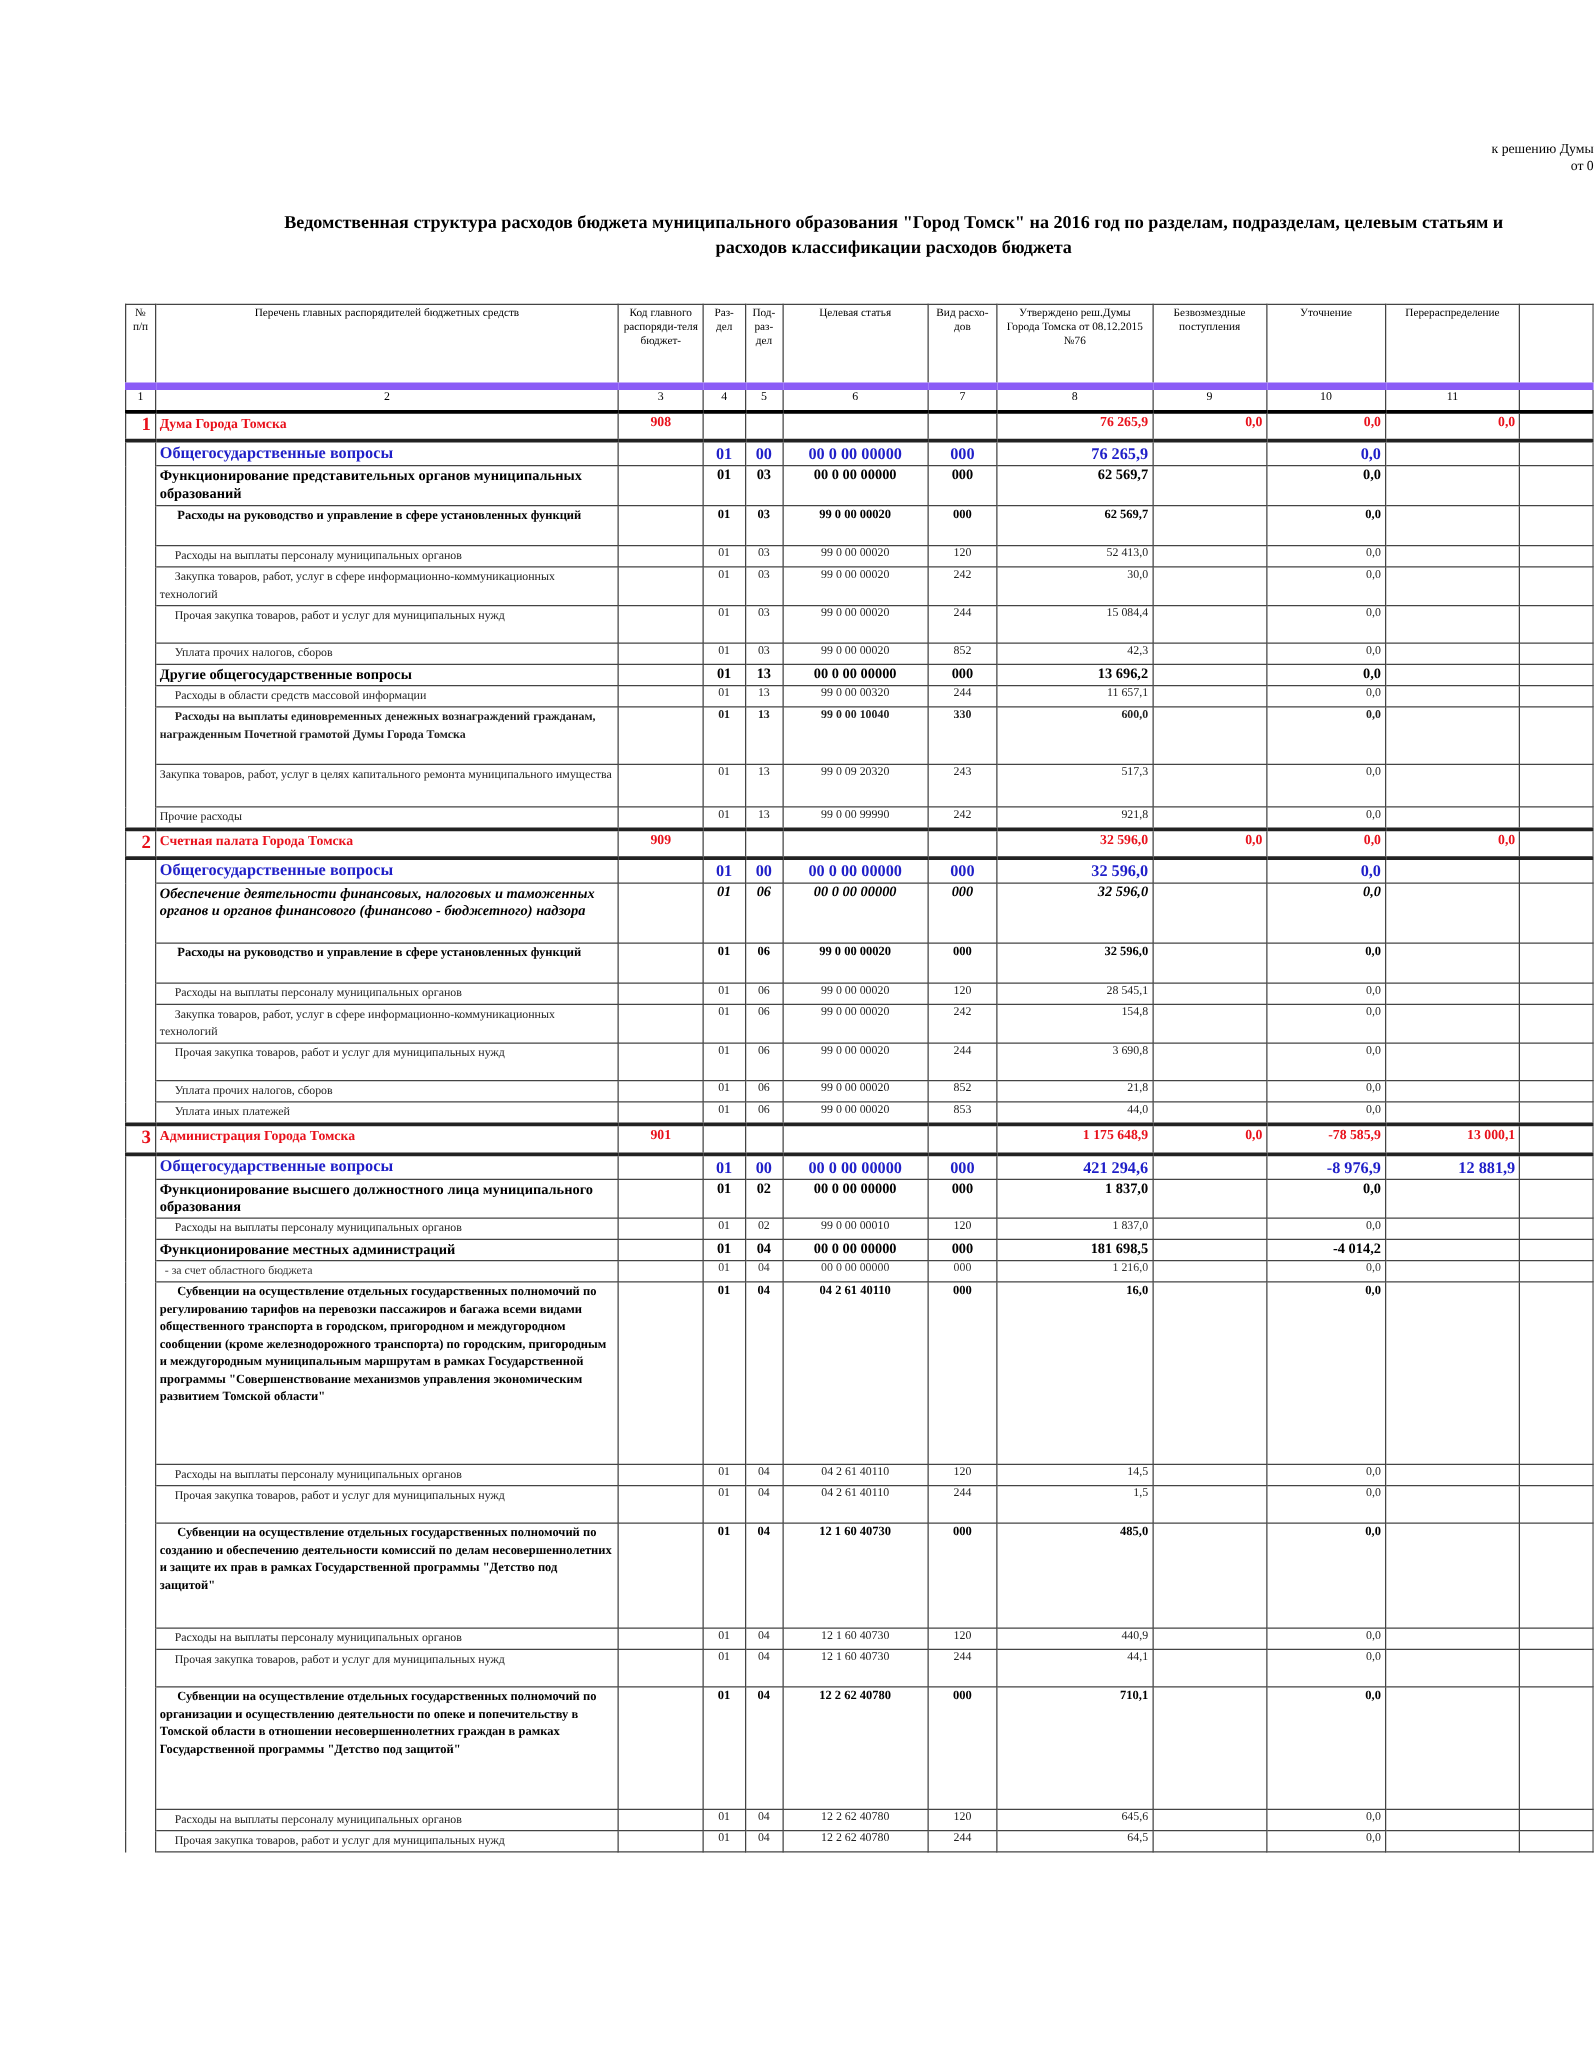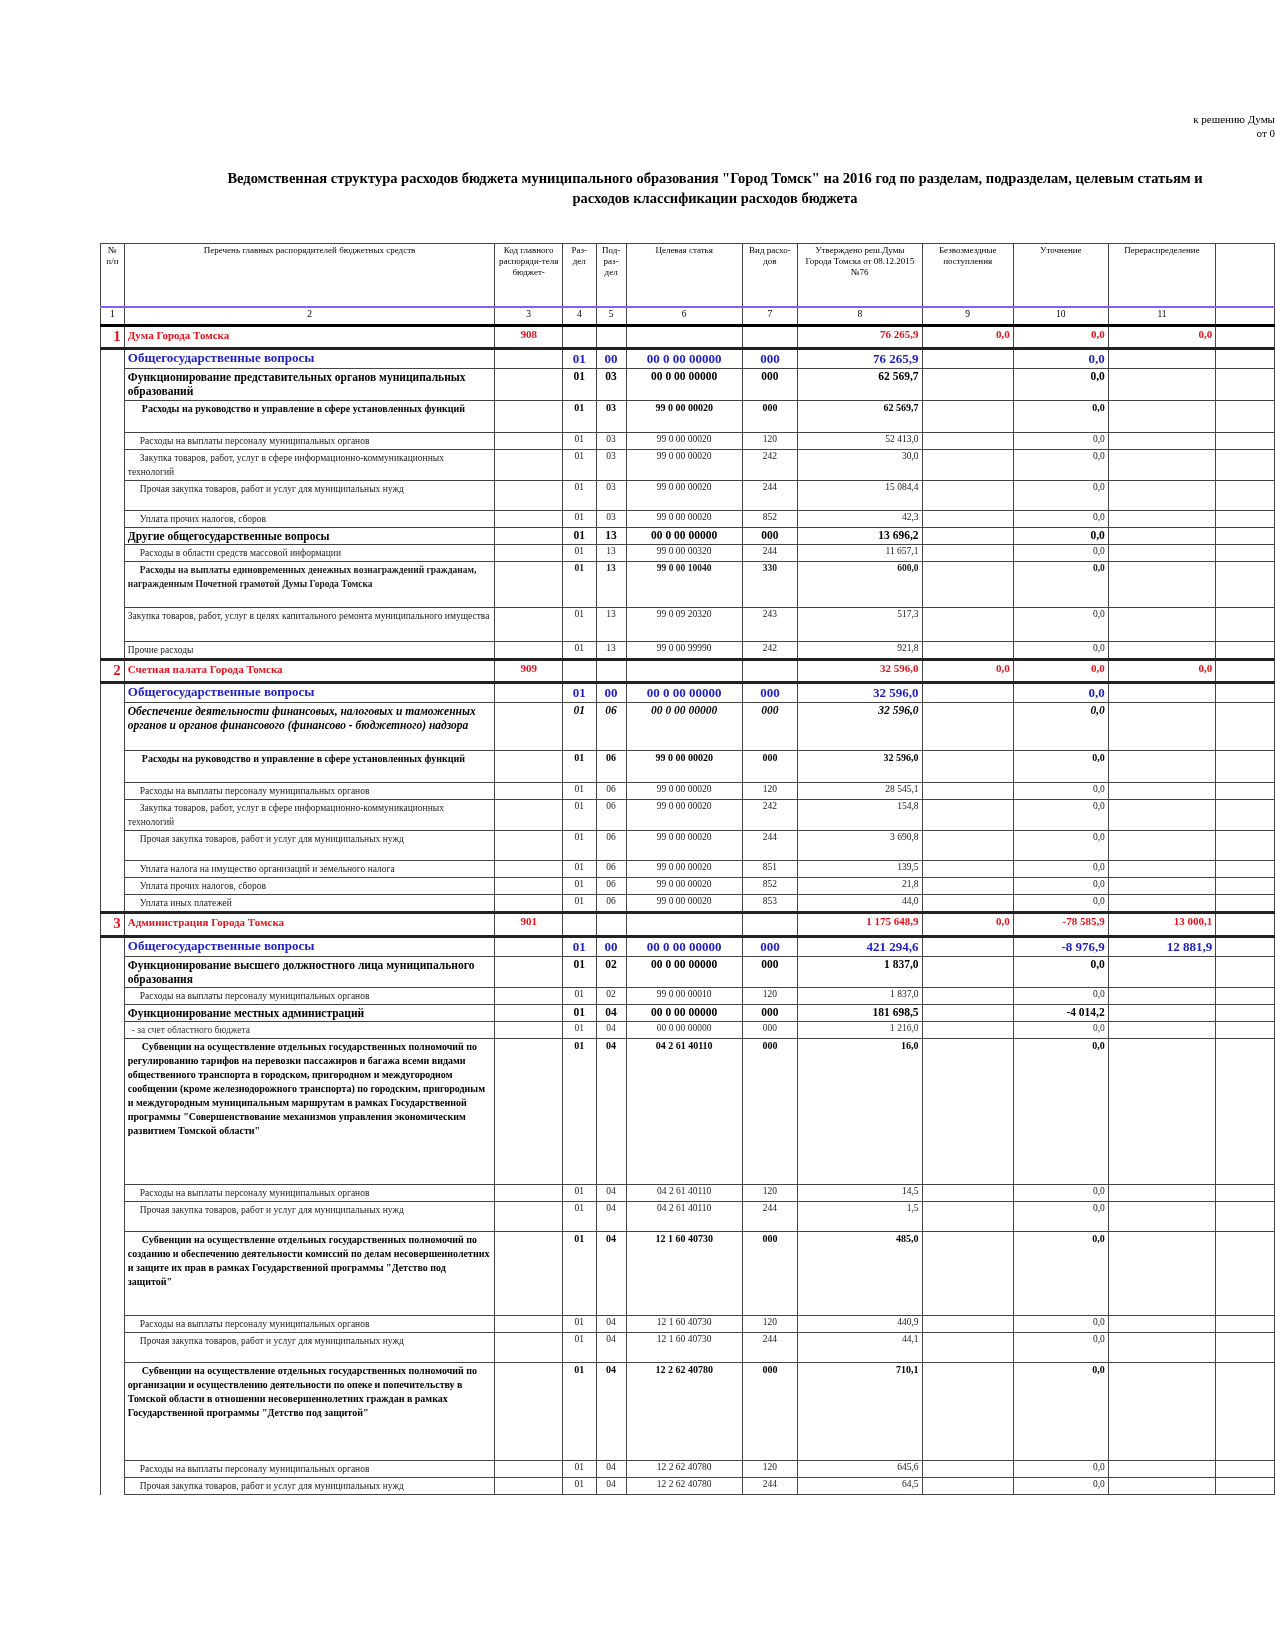--- a/index.html
+++ b/index.html
@@ -4,21 +4,21 @@
 <style>
   html, body { margin:0; padding:0; background:#fff; }
   body { width:1275px; height:1650px; position:relative; overflow:hidden;
          font-family:"Liberation Serif", "DejaVu Serif", serif; color:#000; }
   .annex { position:absolute; right:0; top:112px; text-align:right; font-size:11px; line-height:14px; white-space:nowrap; }
   .title { position:absolute; left:100px; top:168px; width:1230px; text-align:center;
            font-size:14.5px; font-weight:bold; line-height:20px; white-space:nowrap; }
   table { position:absolute; left:100px; top:243px; border-collapse:collapse; table-layout:fixed;
           font-size:10px; }
   td, th { border:1px solid #444; padding:1px 3px; vertical-align:top; overflow:hidden; }
-  th { font-weight:normal; font-size:9px; line-height:11px; text-align:center; height:60px; border-bottom:2px solid #8b5cf6; }
+  th { font-weight:normal; font-size:9px; line-height:11px; text-align:center; height:60px; border-bottom:6px solid #8b5cf6; }
   .num-row td { text-align:center; font-size:9.5px; height:14px; border-bottom:3px solid #000; }
   td.c { text-align:center; }
   td.r { text-align:right; }
   td.nidx { text-align:right; font-weight:bold; }
   tr.dept td { color:#e8111b; font-weight:bold; font-size:11px; height:18px; border-top:3px solid #222; border-bottom:3px solid #222; }
   tr.dept td.nidx { font-size:15px; }
   tr.sect td { color:#1f1fc8; font-weight:bold; font-size:13px; height:16px; }
   tr.sub td { font-weight:bold; font-size:11.5px; }
   tr.art td { font-weight:bold; font-size:10px; }
   tr.art td.name { text-indent:14px; }
@@ -364,34 +364,20 @@
         <td class="c">99 0 00 00020</td>
         <td class="c">244</td>
         <td class="r">3 690,8</td>
         <td class="r"></td>
         <td class="r">0,0</td>
         <td class="r"></td>
         <td class=""></td>
       </tr>
       <tr class="item">
         <td class="nidx leftblank"></td>
-        <td class="name">Уплата налога на имущество организаций и земельного налога</td>
-        <td class="c"></td>
-        <td class="c">01</td>
-        <td class="c">06</td>
-        <td class="c">99 0 00 00020</td>
-        <td class="c">851</td>
-        <td class="r">139,5</td>
-        <td class="r"></td>
-        <td class="r">0,0</td>
-        <td class="r"></td>
-        <td class=""></td>
-      </tr>
-      <tr class="item">
-        <td class="nidx leftblank"></td>
         <td class="name">Уплата прочих налогов, сборов</td>
         <td class="c"></td>
         <td class="c">01</td>
         <td class="c">06</td>
         <td class="c">99 0 00 00020</td>
         <td class="c">852</td>
         <td class="r">21,8</td>
         <td class="r"></td>
         <td class="r">0,0</td>
         <td class="r"></td>

